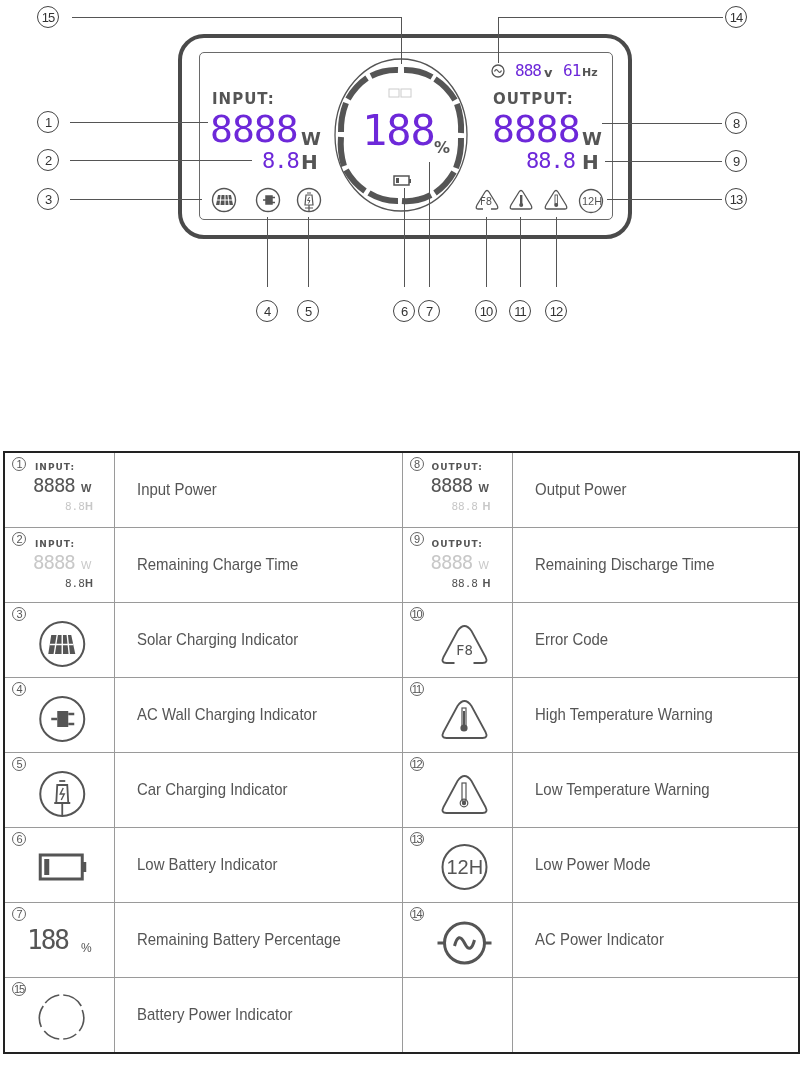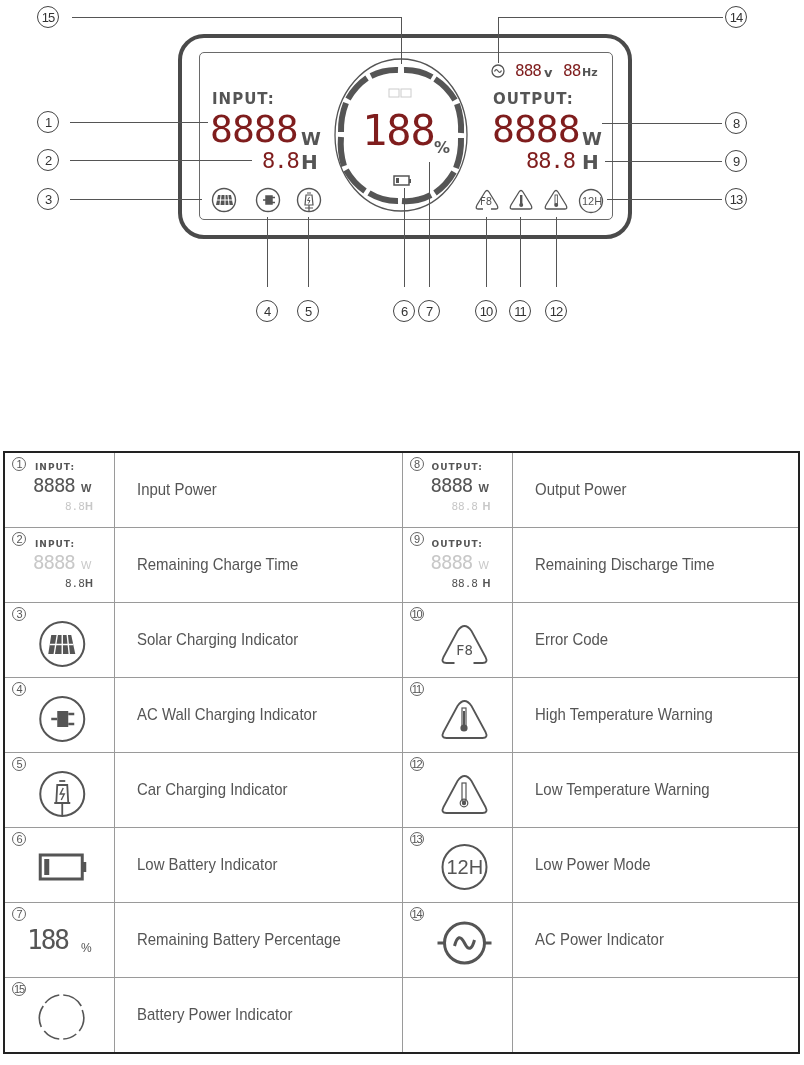--- a/index.html
+++ b/index.html
@@ -1,20 +1,20 @@
 <!DOCTYPE html>
 <html><head>
 <meta charset="utf-8">
 <style>
   html,body{margin:0;padding:0;background:#fff;}
   body{width:804px;height:1065px;position:relative;overflow:hidden;font-family:"Liberation Sans",sans-serif;color:#555;}
   .diagram{position:absolute;left:0;top:0;width:804px;height:340px;}
   .lcd-outer{position:absolute;left:178px;top:34px;width:454px;height:205px;border:4px solid #4a4a4a;border-radius:26px;box-sizing:border-box;}
   .lcd-inner{position:absolute;left:199px;top:52px;width:414px;height:168px;border:1.5px solid #6a6a6a;border-radius:5px;box-sizing:border-box;}
-  .seg{font-family:"DejaVu Sans Mono","Liberation Mono",monospace;color:#7f1d1d;position:absolute;line-height:1;letter-spacing:-1px;}
+  .seg{font-family:"DejaVu Sans Mono","Liberation Mono",monospace;color:#6d28d9;position:absolute;line-height:1;letter-spacing:-1px;}
   .lbl-bold{position:absolute;font-weight:bold;color:#555;letter-spacing:1px;font-family:"DejaVu Sans",sans-serif;}
   .unit{position:absolute;font-weight:bold;color:#555;font-family:"DejaVu Sans",sans-serif;}
   .callout{position:absolute;width:22px;height:22px;border:1.3px solid #444;border-radius:50%;box-sizing:border-box;font-size:13px;color:#333;display:flex;align-items:center;justify-content:center;font-family:"Liberation Sans",sans-serif;letter-spacing:-1px;background:#fff;}
   .leader{position:absolute;background:#555;}
   .h{height:1.3px;}
   .v{width:1.3px;}
   table.legend{position:absolute;left:3px;top:451px;width:797px;border-collapse:collapse;border:2.5px solid #222;table-layout:fixed;}
   table.legend td{border:1px solid #9a9a9a;height:74px;padding:0;vertical-align:middle;position:relative;}
   td.ic{width:108px;}
   td.desc{font-size:17px;color:#555;padding-left:22px !important;font-family:"Liberation Sans",sans-serif;transform-origin:left;}
@@ -80,21 +80,21 @@
     <path d="M13.5 10 L11.5 13.5 L14 13.5 L12.5 16.5" fill="none" stroke="#555" stroke-width="1"></path>
     <path d="M13 18 L13 24 M9 21 L17 21" stroke="#555" stroke-width="1.2"></path>
   </svg>
 
   <svg style="position:absolute;left:490px;top:63px;" width="16" height="16" viewBox="0 0 16 16">
     <circle cx="8" cy="8" r="6" fill="none" stroke="#555" stroke-width="1.3"></circle>
     <path d="M4.5 8.5 Q6 5 8 8 Q10 11 11.5 7.5" fill="none" stroke="#555" stroke-width="1.2"></path>
   </svg>
   <div class="seg" style="left:515px;top:63px;font-size:16px;">888</div>
   <div class="unit" style="left:544px;top:65px;font-size:13px;">v</div>
-  <div class="seg" style="left:563px;top:63px;font-size:16px;">88</div>
+  <div class="seg" style="left:563px;top:63px;font-size:16px;">61</div>
   <div class="unit" style="left:582px;top:66px;font-size:11px;">Hz</div>
 
   <div class="lbl-bold" style="left:493px;top:90px;font-size:15px;">OUTPUT:</div>
   <div class="seg" style="left:492px;top:110px;font-size:38px;">8888</div>
   <div class="unit" style="left:582px;top:128px;font-size:18px;">W</div>
   <div class="seg" style="left:526px;top:150px;font-size:22px;">88.8</div>
   <div class="unit" style="left:582px;top:150px;font-size:20px;">H</div>
 
   <svg style="position:absolute;left:474px;top:187px;" width="26" height="26" viewBox="0 0 26 26">
     <path d="M9 22 L4 22 Q1 22 3 18 L11 5 Q13 2 15 5 L23 18 Q25 22 22 22 L17 22" fill="none" stroke="#555" stroke-width="1.3"></path>

